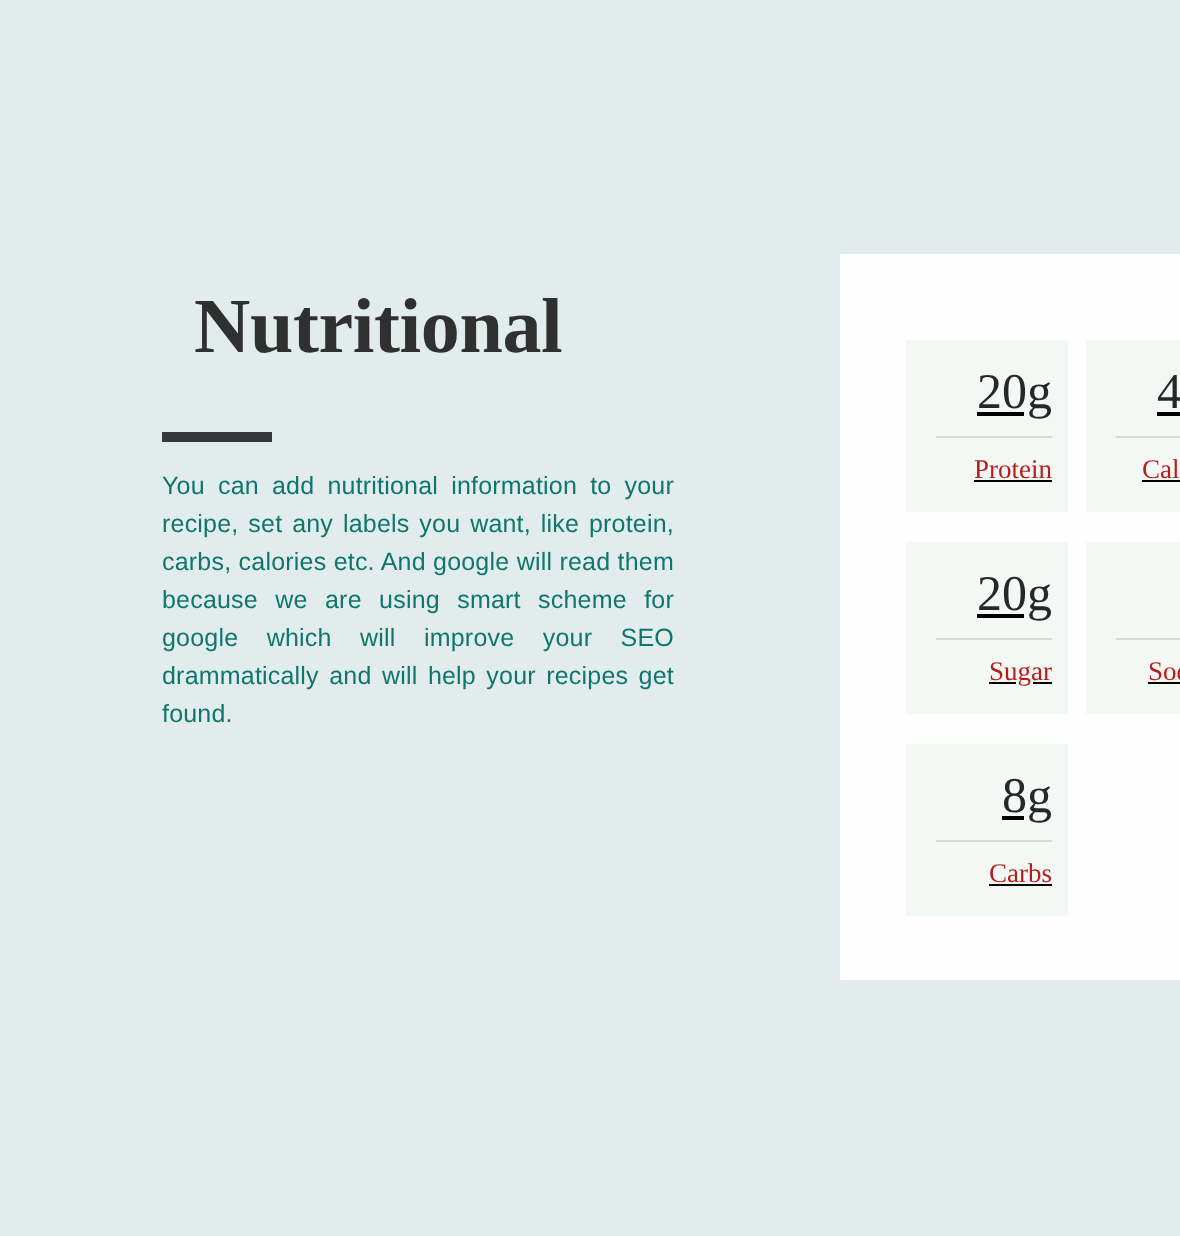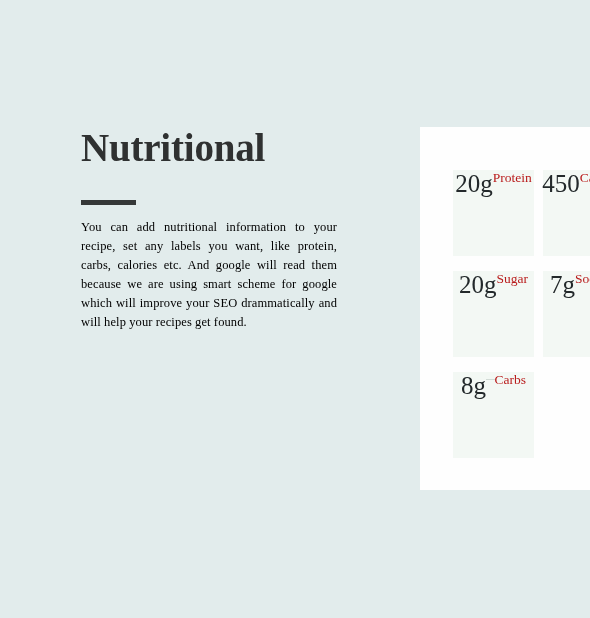--- a/index.html
+++ b/index.html
@@ -28,36 +28,36 @@
     top: 126px;
     width: 256px;
   }
 
   .page-title {
     font-family: "Liberation Serif", "DejaVu Serif", serif;
     font-weight: bold;
     font-size: 39px;
     line-height: 44px;
     color: #2f3131;
-    margin: 0;
+    margin: 16px;
     letter-spacing: -0.2px;
   }
 
   .title-rule {
     width: 55px;
     height: 5px;
     background: #353838;
     margin-top: 30px;
   }
 
   .body-copy {
-    font-family: Liberation Serif, serif;
+    font-family: Liberation Sans, sans-serif;
     font-size: 12.5px;
     line-height: 19px;
-    color: #000000;
+    color: #0f766e;
     text-align: justify;
     letter-spacing: 0.1px;
   }
 
   
   .panel {
     position: absolute;
     left: 420px;
     top: 127px;
     width: 260px;
@@ -72,24 +72,26 @@
     display: grid;
     grid-template-columns: 81px 81px;
     grid-auto-rows: 86px;
     column-gap: 9px;
     row-gap: 15px;
   }
 
   .card {
     background: #f3f8f4;
     display: flex;
-    align-items: flex-start;
+    flex-direction: column;
+    align-items: flex-end;
     justify-content: center;
     box-sizing: border-box;
     padding: 0 8px;
+    text-decoration: underline;
   }
 
   .card-value {
     font-family: "Liberation Serif", "DejaVu Serif", serif;
     font-size: 25px;
     line-height: 28px;
     color: #23292b;
     white-space: nowrap;
   }
 

